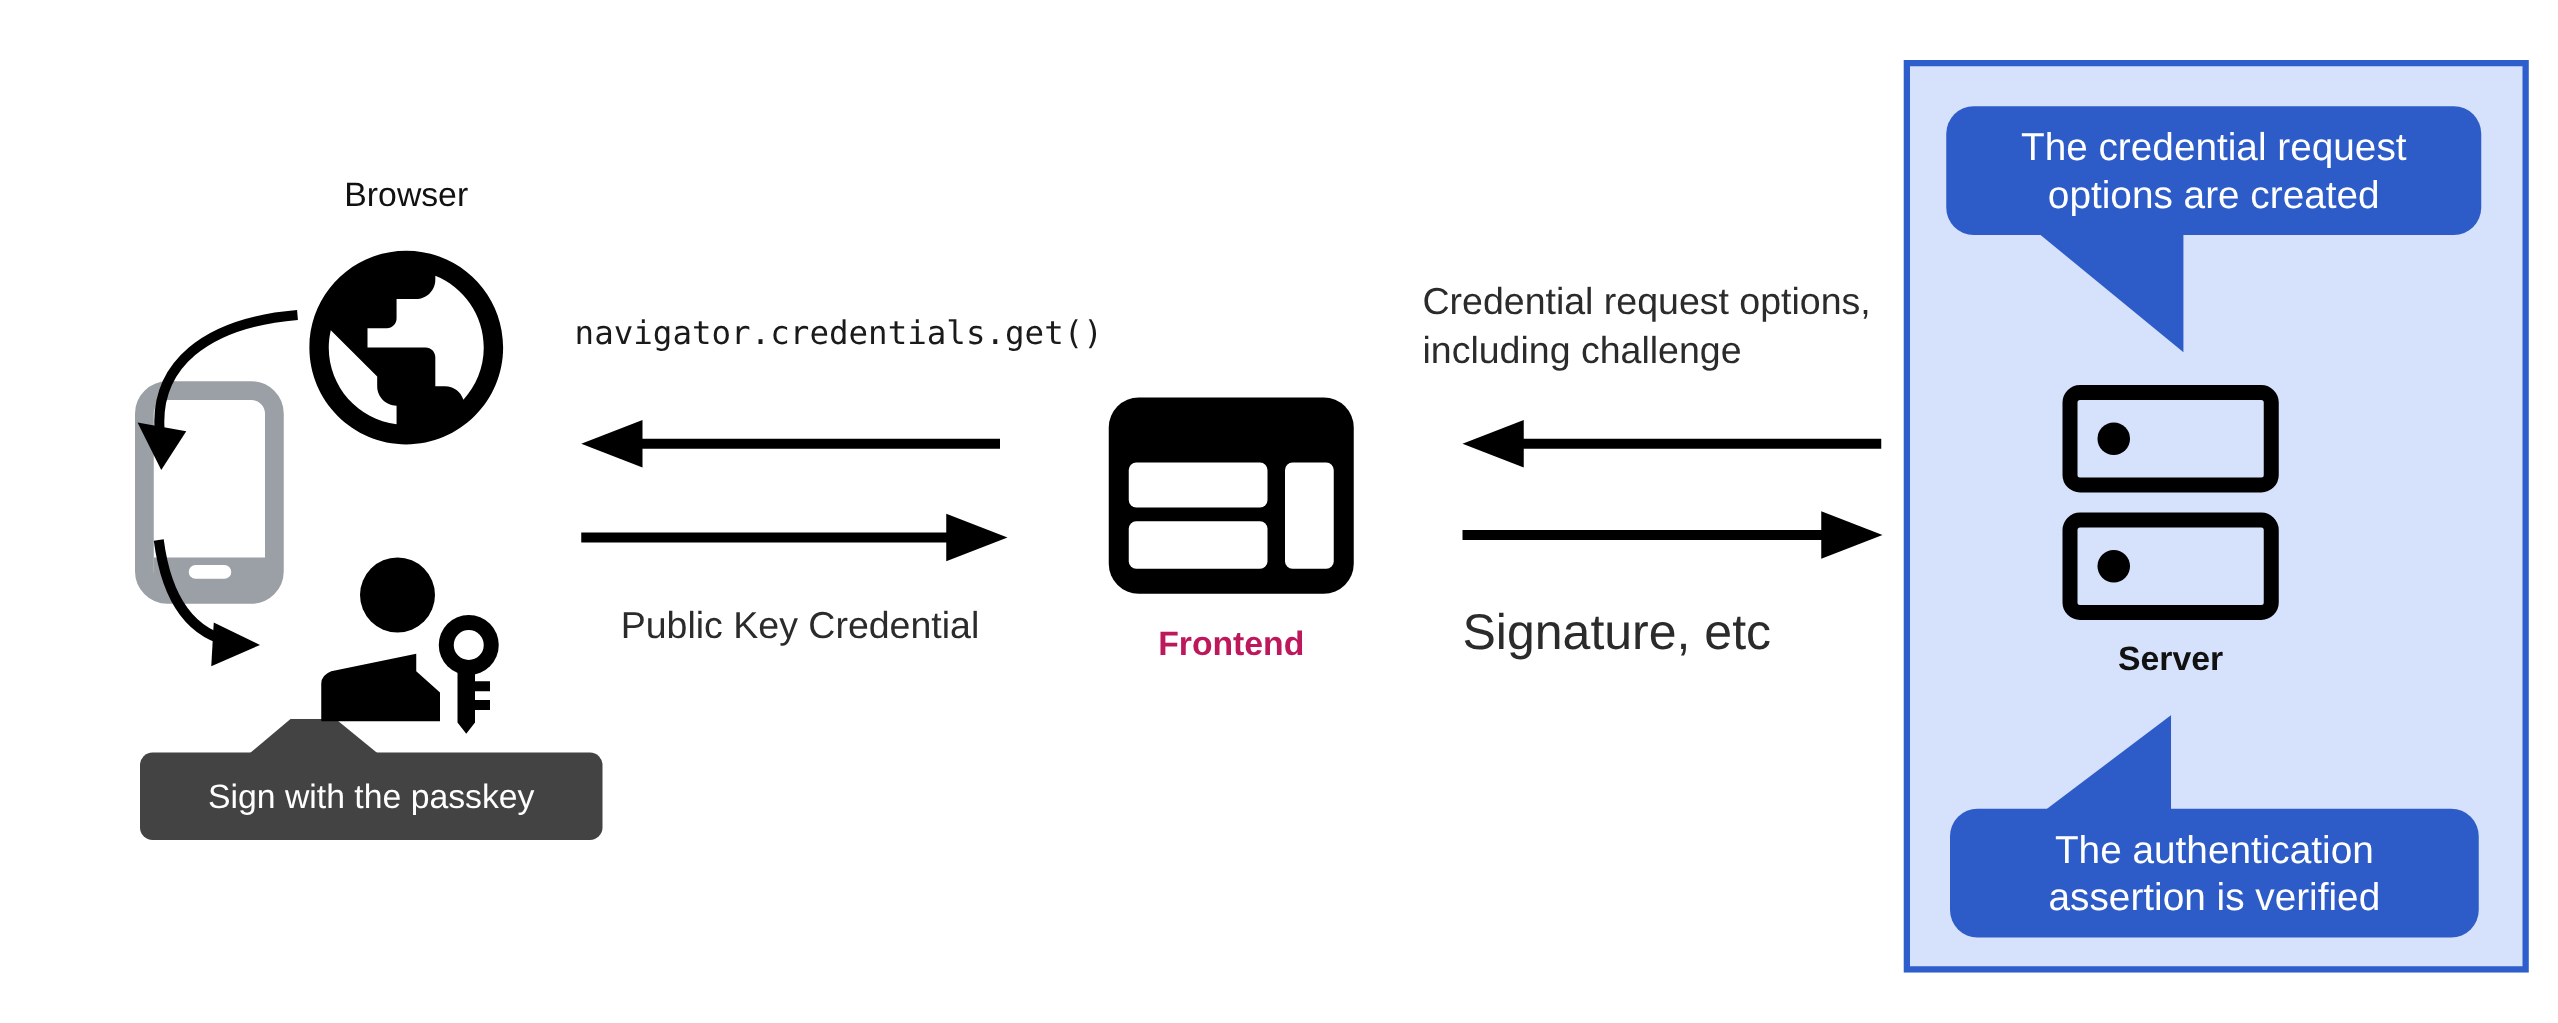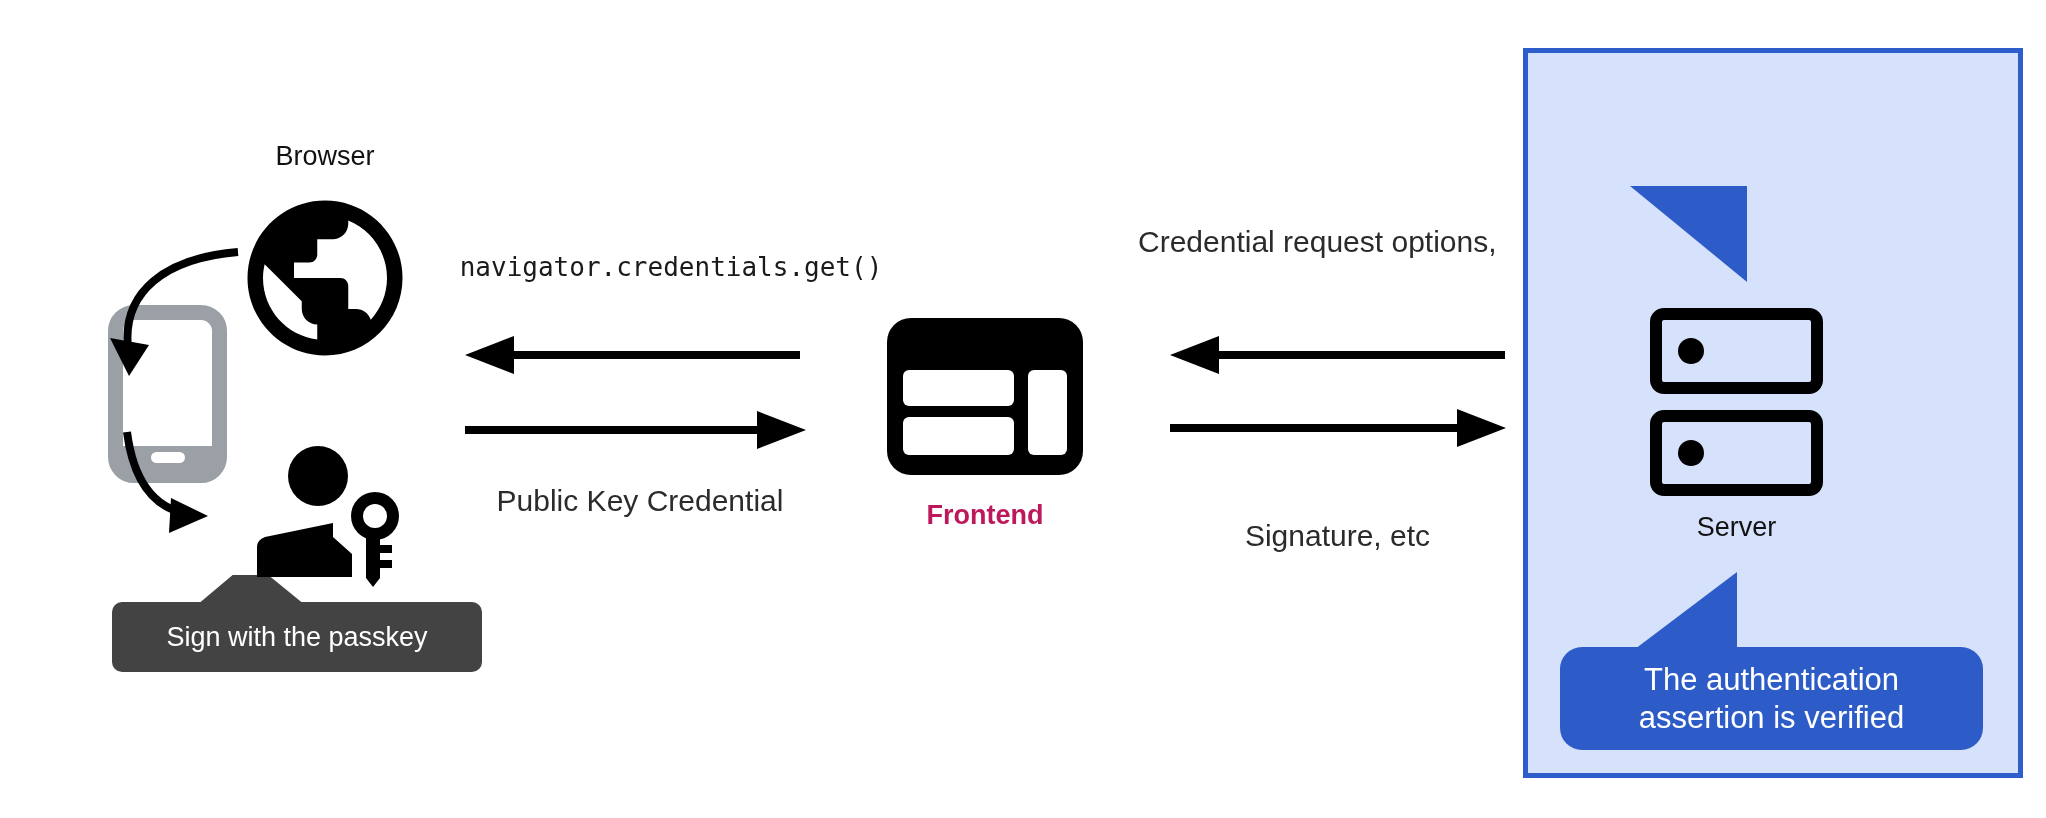--- a/index.html
+++ b/index.html
@@ -40,42 +40,42 @@
   .frontend-icon{left:887px;top:318px;width:196px;height:157px;background:#000;border-radius:24px;}
   .fi-cell{position:absolute;background:#fff;border-radius:6px;}
   .fi-cell-1{left:8%;top:33%;width:57%;height:23%;}
   .fi-cell-2{left:8%;top:63%;width:57%;height:24%;}
   .fi-cell-3{left:72%;top:33%;width:20%;height:54%;}
   .frontend-label{left:887px;top:500px;width:196px;text-align:center;
     font-size:27px;font-weight:700;color:#be185d;}
 
   
   .cred-req{left:1138px;top:222px;width:410px;font-size:30px;line-height:39px;color:#2b2b2b;}
-  .signature-label{left:1170px;top:484px;width:335px;text-align:center;font-size:30px;color:#2b2b2b;margin-top:35px;}
+  .signature-label{left:1170px;top:484px;width:335px;font-size:40px;color:#2b2b2b;}
 
   
   .server-panel{left:1523px;top:48px;width:500px;height:730px;box-sizing:border-box;
     background:#d6e1fb;border:5px solid #2e5ecc;}
   .bubble{background:#2d5cc8;border-radius:22px;color:#fff;font-size:31px;line-height:38px;
     display:flex;flex-direction:column;align-items:center;justify-content:center;text-align:center;z-index:2;}
   .bubble-top{left:1557px;top:85px;width:428px;height:103px;}
   .bubble-bottom{left:1560px;top:647px;width:423px;height:103px;}
   .tail-top{left:1630px;top:186px;width:117px;height:96px;background:#2d5cc8;
     clip-path:polygon(0 0,100% 0,100% 100%);}
   .tail-bottom{left:1635px;top:572px;width:102px;height:77px;background:#2d5cc8;
     clip-path:polygon(100% 0,0 100%,100% 100%);}
 
   .server-icon{left:1650px;top:308px;width:173px;}
   .server-unit{width:173px;height:86px;box-sizing:border-box;border:12px solid #000;
     border-radius:14px;position:relative;}
   .server-unit + .server-unit{margin-top:16px;}
   .server-dot{position:absolute;left:16px;top:50%;transform:translateY(-50%);
     width:26px;height:26px;border-radius:50%;background:#000;}
   .server-label{left:1650px;top:512px;width:173px;text-align:center;
-    font-size:27px;font-weight:400;color:#111;}
+    font-size:27px;font-weight:700;color:#111;}
 
   
   .flow-arrows{left:0;top:0;width:2046px;height:818px;z-index:3;pointer-events:none;}
 </style>
 </head>
 <body>
 
 <div id="canvas">
 
   <div class="abs browser-label">Browser</div>
@@ -107,25 +107,30 @@
 
   <div class="abs frontend-icon">
     <div class="fi-cell fi-cell-1"></div>
     <div class="fi-cell fi-cell-2"></div>
     <div class="fi-cell fi-cell-3"></div>
   </div>
   <div class="abs frontend-label">Frontend</div>
 
   <div class="abs cred-req">
     <div>Credential request options,</div>
+    <div>including challenge</div>
   </div>
   <div class="abs signature-label">Signature, etc</div>
 
   <div class="abs server-panel"></div>
 
+  <div class="abs bubble bubble-top">
+    <span>The credential request</span>
+    <span>options are created</span>
+  </div>
   <div class="abs tail-top"></div>
 
   <div class="abs server-icon">
     <div class="server-unit">
       <div class="server-dot"></div>
     </div>
     <div class="server-unit">
       <div class="server-dot"></div>
     </div>
   </div>

